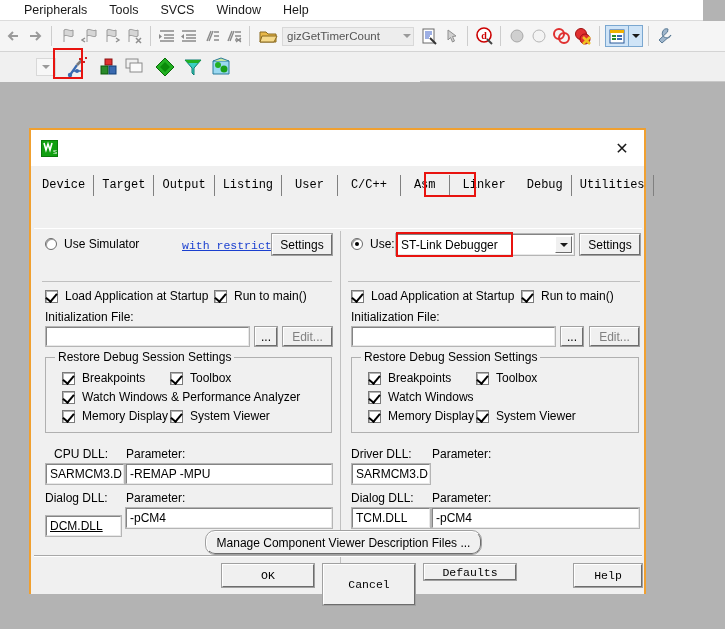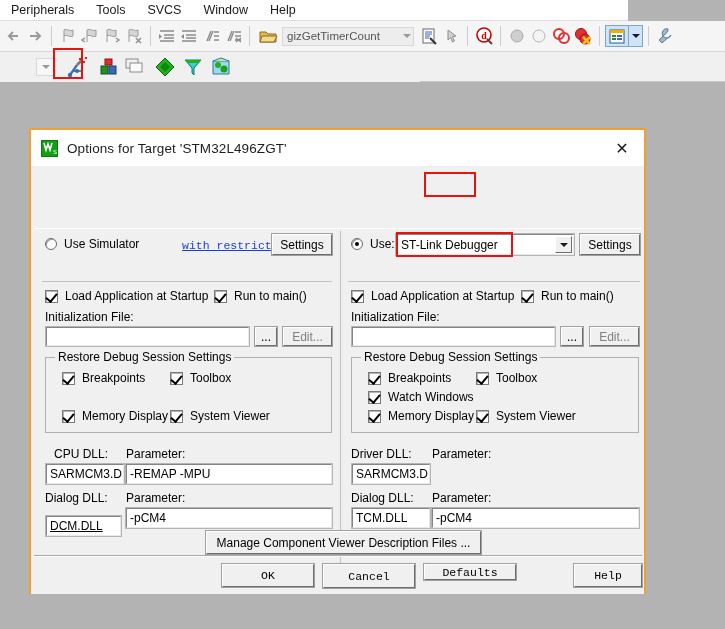--- a/index.html
+++ b/index.html
@@ -11,25 +11,25 @@
     font-size:12px;
     color:#000;
     overflow:hidden;
     position:relative;
   }
 
   
   .ide { position:absolute; left:0; top:0; width:725px; height:629px; }
 
   .menubar {
-    position:absolute; left:0; top:0; width:628px; height:21px;
+    position:absolute; left:0; top:0; width:703px; height:21px;
     background:#ffffff;
     border-bottom:1px solid #dcdcdc;
     display:flex; align-items:center;
-    padding-left:0px;
+    padding-left:13px;
   }
   .menu-item {
     font-size:12.5px; color:#1a1a1a;
     padding:0 11px; line-height:20px; white-space:nowrap;
   }
 
   .toolbar1 {
     position:absolute; left:0; top:21px; width:725px; height:31px;
     background:#f5f5f5; border-bottom:1px solid #d4d4d4;
     display:flex; align-items:center;
@@ -434,26 +434,37 @@
 
 <div class="dialog">
 
   <div class="dlg-title">
     <span class="keil-icon">
       <svg width="15" height="15" viewBox="0 0 15 15">
         <path d="M2 2 L4 9 L6 3 L8 9 L10 2" stroke="#ffffff" stroke-width="1.6" fill="none"></path>
         <text x="11" y="13" font-size="6" fill="#ffffff" font-family="sans-serif">S</text>
       </svg>
     </span>
-    <span class="ttl">Options for Target 'STM32L496ZGT'</span>
     <span class="dlg-close">✕</span>
   </div>
 
   <div class="dlg-body">
 
+    <div class="tabstrip">
+      <div class="tab">Device</div>
+      <div class="tab">Target</div>
+      <div class="tab">Output</div>
+      <div class="tab">Listing</div>
+      <div class="tab wide">User</div>
+      <div class="tab wide">C/C++</div>
+      <div class="tab wide">Asm</div>
+      <div class="tab" style="padding-left:13px;padding-right:13px;border-right:none;">Linker</div>
+      <div class="tab active" style="border-right:1px solid #808080;">Debug</div>
+      <div class="tab">Utilities</div>
+    </div>
 
     <div class="hl-red" style="left:393px; top:6px; width:52px; height:25px;"></div>
 
     <div class="tabpage">
       <div class="vdiv"></div>
 
       <div class="row" style="left:11px; top:8px;">
         <span class="radio"></span>
         <span class="lbl" style="margin-left:7px;">Use Simulator</span>
       </div>
@@ -479,20 +490,24 @@
 
       <div class="groupbox" style="left:11px; top:128px; width:287px; height:76px;">
         <span class="gtitle">Restore Debug Session Settings</span>
         <div class="row" style="left:16px; top:13px;">
           <span class="chk on"></span>
           <span class="lbl" style="margin-left:7px;">Breakpoints</span>
         </div>
         <div class="row" style="left:124px; top:13px;">
           <span class="chk on"></span>
           <span class="lbl" style="margin-left:7px;">Toolbox</span>
+        </div>
+        <div class="row" style="left:16px; top:32px;">
+          <span class="chk on"></span>
+          <span class="lbl" style="margin-left:7px;">Watch Windows &amp; Performance Analyzer</span>
         </div>
         <div class="row" style="left:16px; top:51px;">
           <span class="chk on"></span>
           <span class="lbl" style="margin-left:7px;">Memory Display</span>
         </div>
         <div class="row" style="left:124px; top:51px;">
           <span class="chk on"></span>
           <span class="lbl" style="margin-left:7px;">System Viewer</span>
         </div>
       </div>
@@ -562,24 +577,24 @@
 
       <div class="lbl" style="position:absolute;left:317px;top:218px;">Driver DLL:</div>
       <div class="lbl" style="position:absolute;left:398px;top:218px;">Parameter:</div>
       <div class="txt" style="position:absolute;left:318px;top:235px;width:78px;height:20px;">SARMCM3.DLL</div>
 
       <div class="lbl" style="position:absolute;left:317px;top:262px;">Dialog DLL:</div>
       <div class="lbl" style="position:absolute;left:398px;top:262px;">Parameter:</div>
       <div class="txt" style="position:absolute;left:318px;top:279px;width:78px;height:20px;">TCM.DLL</div>
       <div class="txt" style="position:absolute;left:398px;top:279px;width:207px;height:20px;">-pCM4</div>
 
-      <div class="btn" style="position:absolute;left:172px;top:302px;width:275px;height:23px;">Manage Component Viewer Description Files ...</div>
+      <div class="btn" style="position:absolute;left:172px;top:302px;width:275px;height:23px;border-radius:9px;">Manage Component Viewer Description Files ...</div>
     </div>
 
     <div class="footer-sep"></div>
 
     <div class="btn mono" style="position:absolute;left:191px;top:398px;width:92px;height:23px;">OK</div>
-    <div class="btn mono" style="position:absolute;left:292px;top:398px;width:92px;height:24px;">Cancel</div>
+    <div class="btn mono" style="position:absolute;left:292px;top:398px;width:92px;height:41px;">Cancel</div>
     <div class="btn mono" style="position:absolute;left:393px;top:398px;width:92px;height:16px;">Defaults</div>
     <div class="btn mono" style="position:absolute;left:543px;top:398px;width:68px;height:23px;">Help</div>
 
   </div>
 </div>
 
 </body></html>

